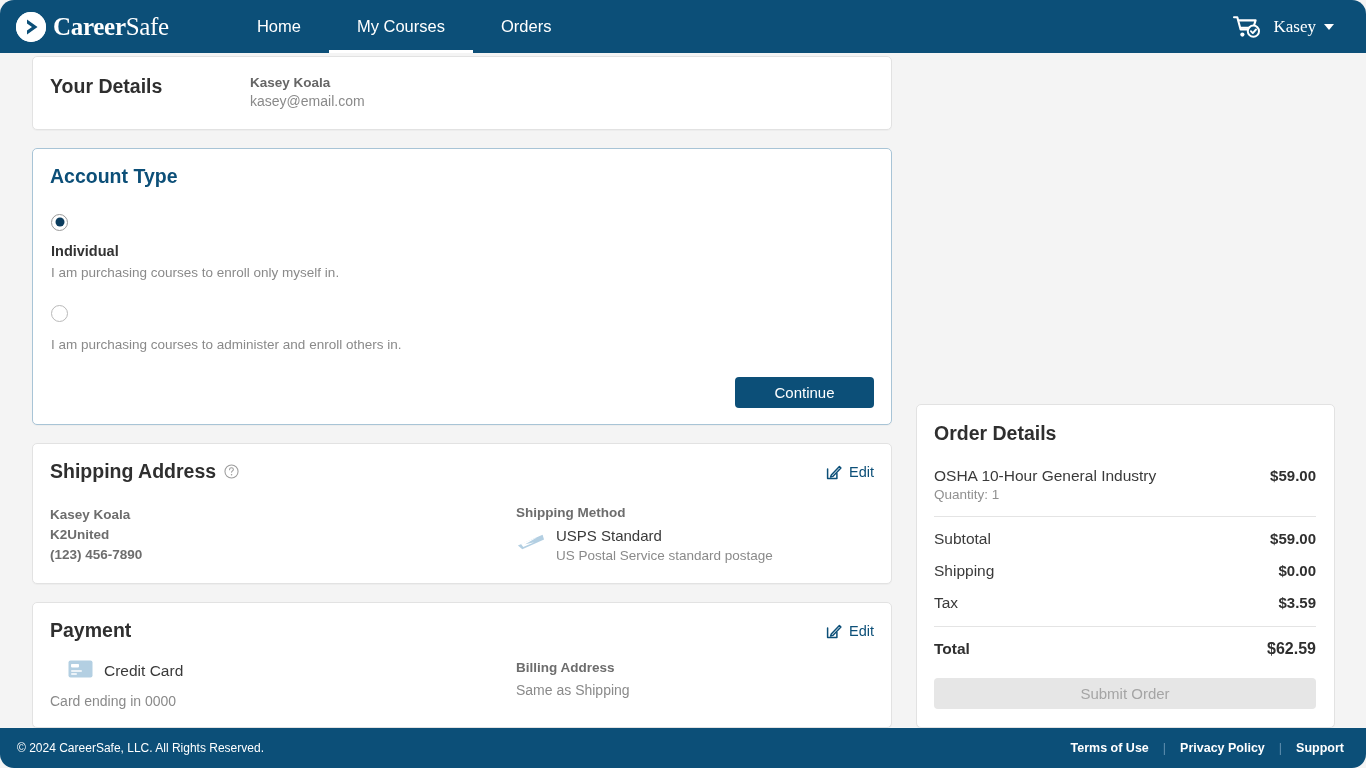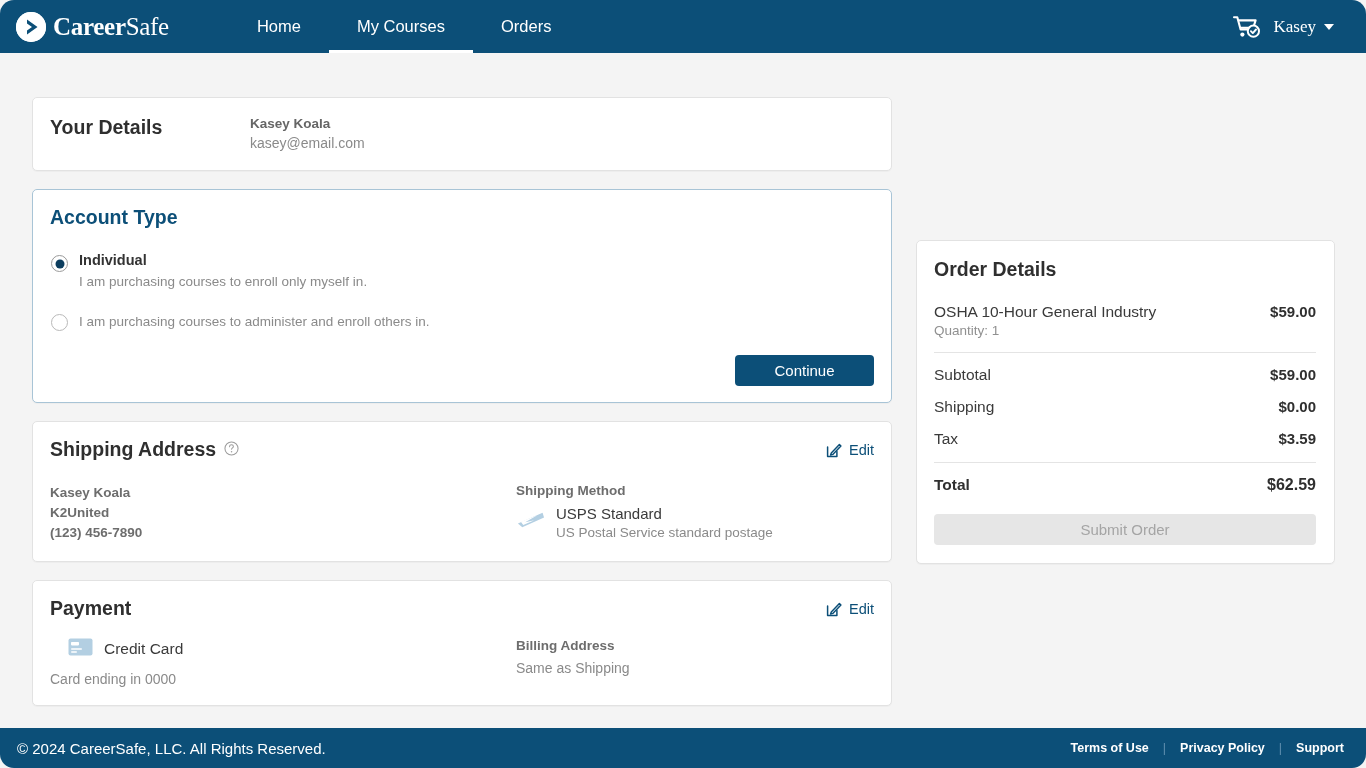--- a/index.html
+++ b/index.html
@@ -58,21 +58,21 @@
   .user-name { font-size: 17px; color: #fff; }
   .caret { width: 0; height: 0; border-left: 5px solid transparent; border-right: 5px solid transparent;
            border-top: 6px solid #fff; margin-left: -5px; }
 
   
   .main {
     flex: 1 1 auto;
     display: flex;
     gap: 24px;
     padding: 22px 31px 0 32px;
-    align-items: center;
+    align-items: flex-end;
     overflow: hidden;
     border-radius: 16px;
   }
   .col-left { width: 860px; display: flex; flex-direction: column; gap: 18px; }
   .col-right { width: 419px; }
 
   .card {
     background: #ffffff;
     border: 1px solid #e2e2e2;
     border-radius: 5px;
@@ -81,21 +81,21 @@
 
   
   .your-details { display: flex; align-items: flex-start; padding: 16px 18px 17px 17px; }
   .yd-title { font-size: 19.5px; font-weight: 700; color: #2f2f2f; width: 200px; padding-top: 2px; }
   .yd-name { font-size: 13.5px; font-weight: 700; color: #666; line-height: 1.42; }
   .yd-email { font-size: 14px; color: #8a8a8a; line-height: 1.42; }
 
   
   .account-type { border: 1px solid #a8c4d6; padding: 16px 17px 16px 17px; }
   .at-title { font-size: 19.5px; font-weight: 700; color: #0c4f78; margin-bottom: 22px; }
-  .radio-row { display: flex; align-items: flex-start; gap: 11px; margin-bottom: 19px; padding-left: 1px; }
+  .radio-row { display: flex; align-items: flex-start; gap: 11px; margin-bottom: 19px; padding-left: 1px; flex-direction: column; }
   .radio {
     width: 17px; height: 17px; border-radius: 50%;
     border: 1.5px solid #b9b9b9; background: #fff;
     flex: 0 0 auto; margin-top: 4px; position: relative; cursor: pointer;
   }
   .radio.checked { border-color: #9a9a9a; }
   .radio.checked::after {
     content: ""; position: absolute; left: 50%; top: 50%;
     width: 9px; height: 9px; border-radius: 50%; background: #0c3d5e;
     transform: translate(-50%, -50%);
@@ -162,21 +162,21 @@
 
   
   .footer {
     height: 40px; flex: 0 0 auto;
     background: #0c4f78;
     border-radius: 0 0 14px 14px;
     display: flex; align-items: center;
     padding: 0 22px 0 17px;
     color: #fff;
   }
-  .copyright { font-size: 15px; }
+  .copyright { font-size: 12px; }
   .footer-links { margin-left: auto; display: flex; align-items: center; gap: 14px; font-size: 12.5px; font-weight: 700; }
   .footer-links a { color: #fff; text-decoration: none; cursor: pointer; }
   .footer-sep { color: #5f8fae; font-weight: 400; }
 </style>
 </head>
 <body>
 
 <div class="app">
 
   <div class="header">

